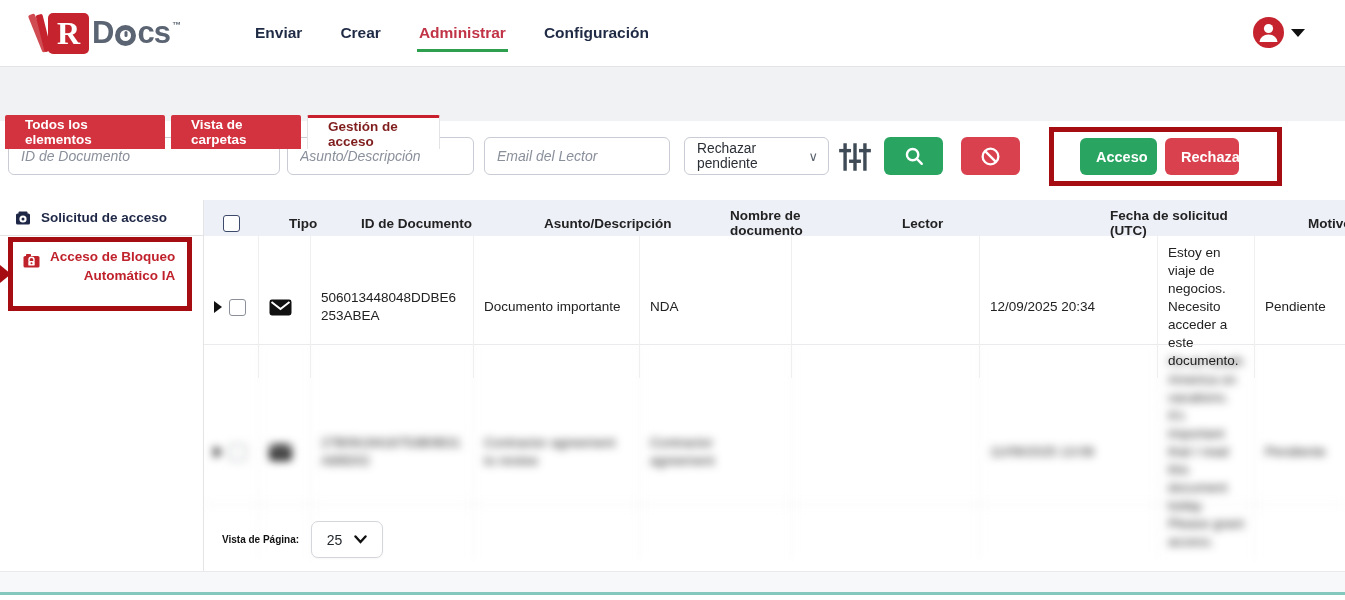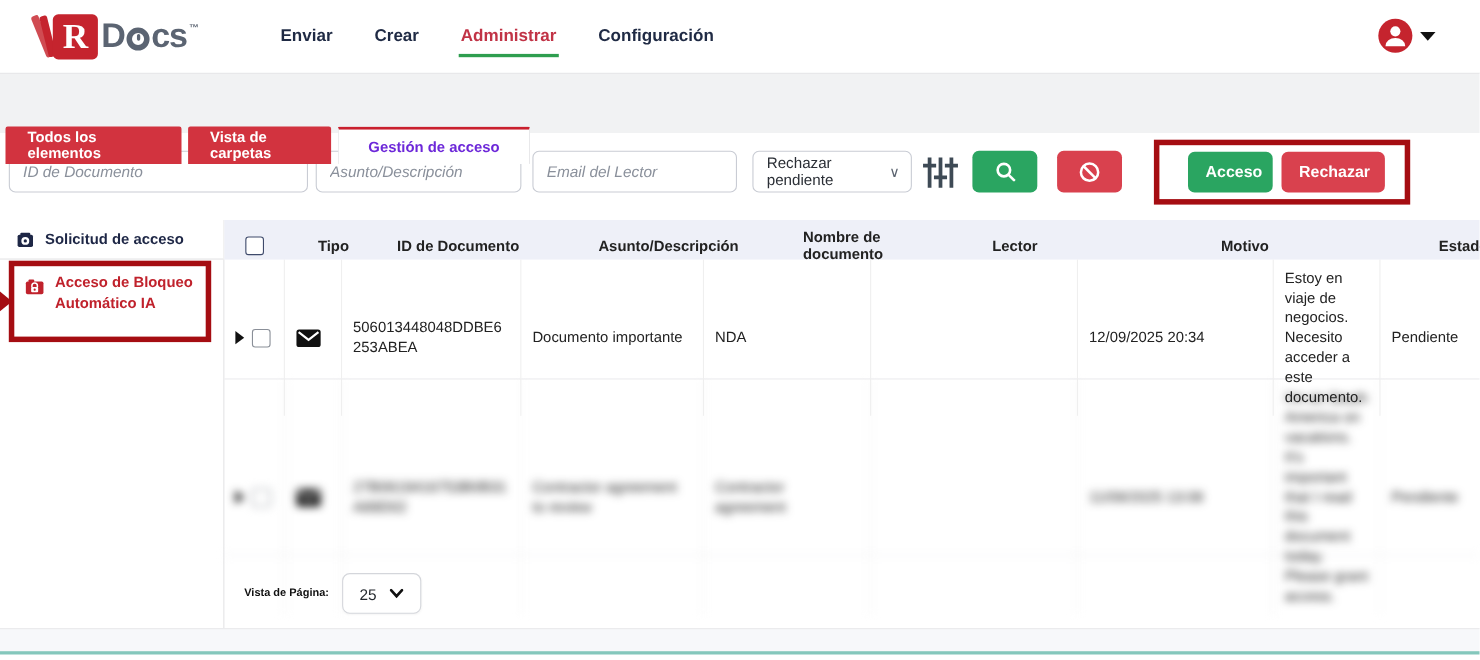--- a/index.html
+++ b/index.html
@@ -33,56 +33,56 @@
 
   
   .gray-strip { position:absolute; top:66px; left:0; width:1345px; height:55px; background:#f1f2f3; border-top:1px solid #e4e4e6; }
   .panel { position:absolute; top:121px; left:0; width:1345px; height:450px; background:#fff; }
 
   
   .tabs { position:absolute; top:87px; left:5px; display:flex; gap:6px; z-index:6;margin-top:28px; }
   .tab { height:34px; display:flex; align-items:center; justify-content:center; padding:0 20px;
     background:#d2333f; color:#fff; font-size:13.5px; font-weight:bold; cursor:pointer; border-radius:2px 2px 0 0; }
   .tab.t1 { width:160px; } .tab.t2 { width:130px;padding-left:20px; }
-  .tab.active { width:175px; background:#fff; color:#6d28d9; border:1px solid #e3e3e5; border-bottom:none; border-top:3px solid #c9202d; }
+  .tab.active { width:133px; background:#fff; color:#7f1d1d; border:1px solid #e3e3e5; border-bottom:none; border-top:3px solid #c9202d; }
 
   
   .f-input { position:absolute; height:38px; border:1px solid #c9ccd4; border-radius:6px; font-size:14px;
     padding:0 12px; color:#333; outline:none; background:#fff; font-family:"Liberation Sans", sans-serif; }
   .f-input::placeholder { color:#8a909b; font-style:italic; }
   .in1 { left:8px; top:137px; width:272px; }
   .in2 { left:287px; top:137px; width:187px; }
   .in3 { left:484px; top:137px; width:186px; }
   .status-select { position:absolute; left:684px; top:137px; width:145px; height:38px; border:1px solid #c9ccd4;
     border-radius:6px; background:#fff; display:flex; align-items:center; justify-content:space-between;
     padding:0 10px 0 12px; font-size:13.8px; color:#2b2f36; cursor:pointer; }
   .chev { color:#5c6470; font-size:13px; }
   .sliders-btn { position:absolute; left:838px; top:140px; width:34px; height:34px; cursor:pointer; }
   .icon-btn { position:absolute; top:137px; width:59px; height:38px; border:none; border-radius:6px;
     display:flex; align-items:center; justify-content:center; cursor:pointer; }
   .btn-search { left:884px; background:#2aa561; }
   .btn-ban { left:961px; background:#d9414e; }
   .act-btn { position:absolute; top:138px; height:37px; border:none; border-radius:6px; color:#fff;
     font-size:14.5px; font-weight:bold; cursor:pointer; padding:0 16px; font-family:"Liberation Sans", sans-serif; }
   .btn-approve { left:1080px; width:77px; background:#2aa561; }
-  .btn-reject { left:1165px; width:94px; background:#d9414e; }
+  .btn-reject { left:1165px; width:74px; background:#d9414e; }
 
   
   .annot { position:absolute; border:5px solid #a50d12; background:transparent; z-index:20; pointer-events:none; }
   .annot-actions { left:1049px; top:127px; width:233px; height:59px; }
   .annot-sidebar { left:8px; top:237px; width:184px; height:74px; }
   .annot-arrow { position:absolute; left:0; top:265px; width:0; height:0; z-index:21;
     border-top:9px solid transparent; border-bottom:9px solid transparent; border-left:11px solid #a50d12; }
 
   
   .sidebar-divider-v { position:absolute; left:203px; top:200px; width:1px; height:371px; background:#e4e4e6; }
   .side-item1 { position:absolute; left:0; top:200px; width:203px; height:36px; display:flex; align-items:center;
     gap:9px; padding-left:14px; border-bottom:1px solid #e4e4e6; cursor:pointer; background:#fff; }
   .side-item1 span.lbl { font-size:13.5px; font-weight:bold; color:#1e2746; }
-  .side-item2 { position:absolute; left:22px; top:247px; display:flex; align-items:flex-start; gap:9px; cursor:pointer; }
+  .side-item2 { position:absolute; left:22px; top:247px; display:flex; align-items:flex-start; gap:9px; cursor:pointer;text-align:right; }
   .side-item2 .lbl2 { font-size:13.5px; font-weight:bold; color:#c0222c; line-height:19px; }
 
   
   .tbl { position:absolute; left:204px; top:200px; width:1141px; }
   .trow { display:grid; grid-template-columns:55px 52px 163px 166px 152px 188px 178px 97px 1fr; }
   .thead { background:#eef0f8; height:36px;gap:20px; }
   .thead .cell { display:flex; align-items:center; font-size:13.5px; font-weight:600; color:#475069; padding:0 10px; }
   .thead .c0 { justify-content:center; }
   .trow .cell { padding:8px 10px; font-size:13.5px; color:#222; }
   .body-row { border-bottom:1px solid #ebebee; }
@@ -224,20 +224,21 @@
 
   <div class="trow thead">
     <div class="cell c0">
         <span class="cbox hdr"></span>
       </div>
     <div class="cell">Tipo</div>
     <div class="cell">ID de Documento</div>
     <div class="cell">Asunto/Descripción</div>
     <div class="cell">Nombre de documento</div>
     <div class="cell">Lector</div>
+    <div class="cell">Fecha de solicitud (UTC)</div>
     <div class="cell">Motivo</div>
     <div class="cell">Estado</div>
   </div>
 
   <div class="trow body-row row1">
     <div class="cell">
       <div class="c0-inner">
         <span class="expander"></span>
         <span class="cbox"></span>
       </div>

